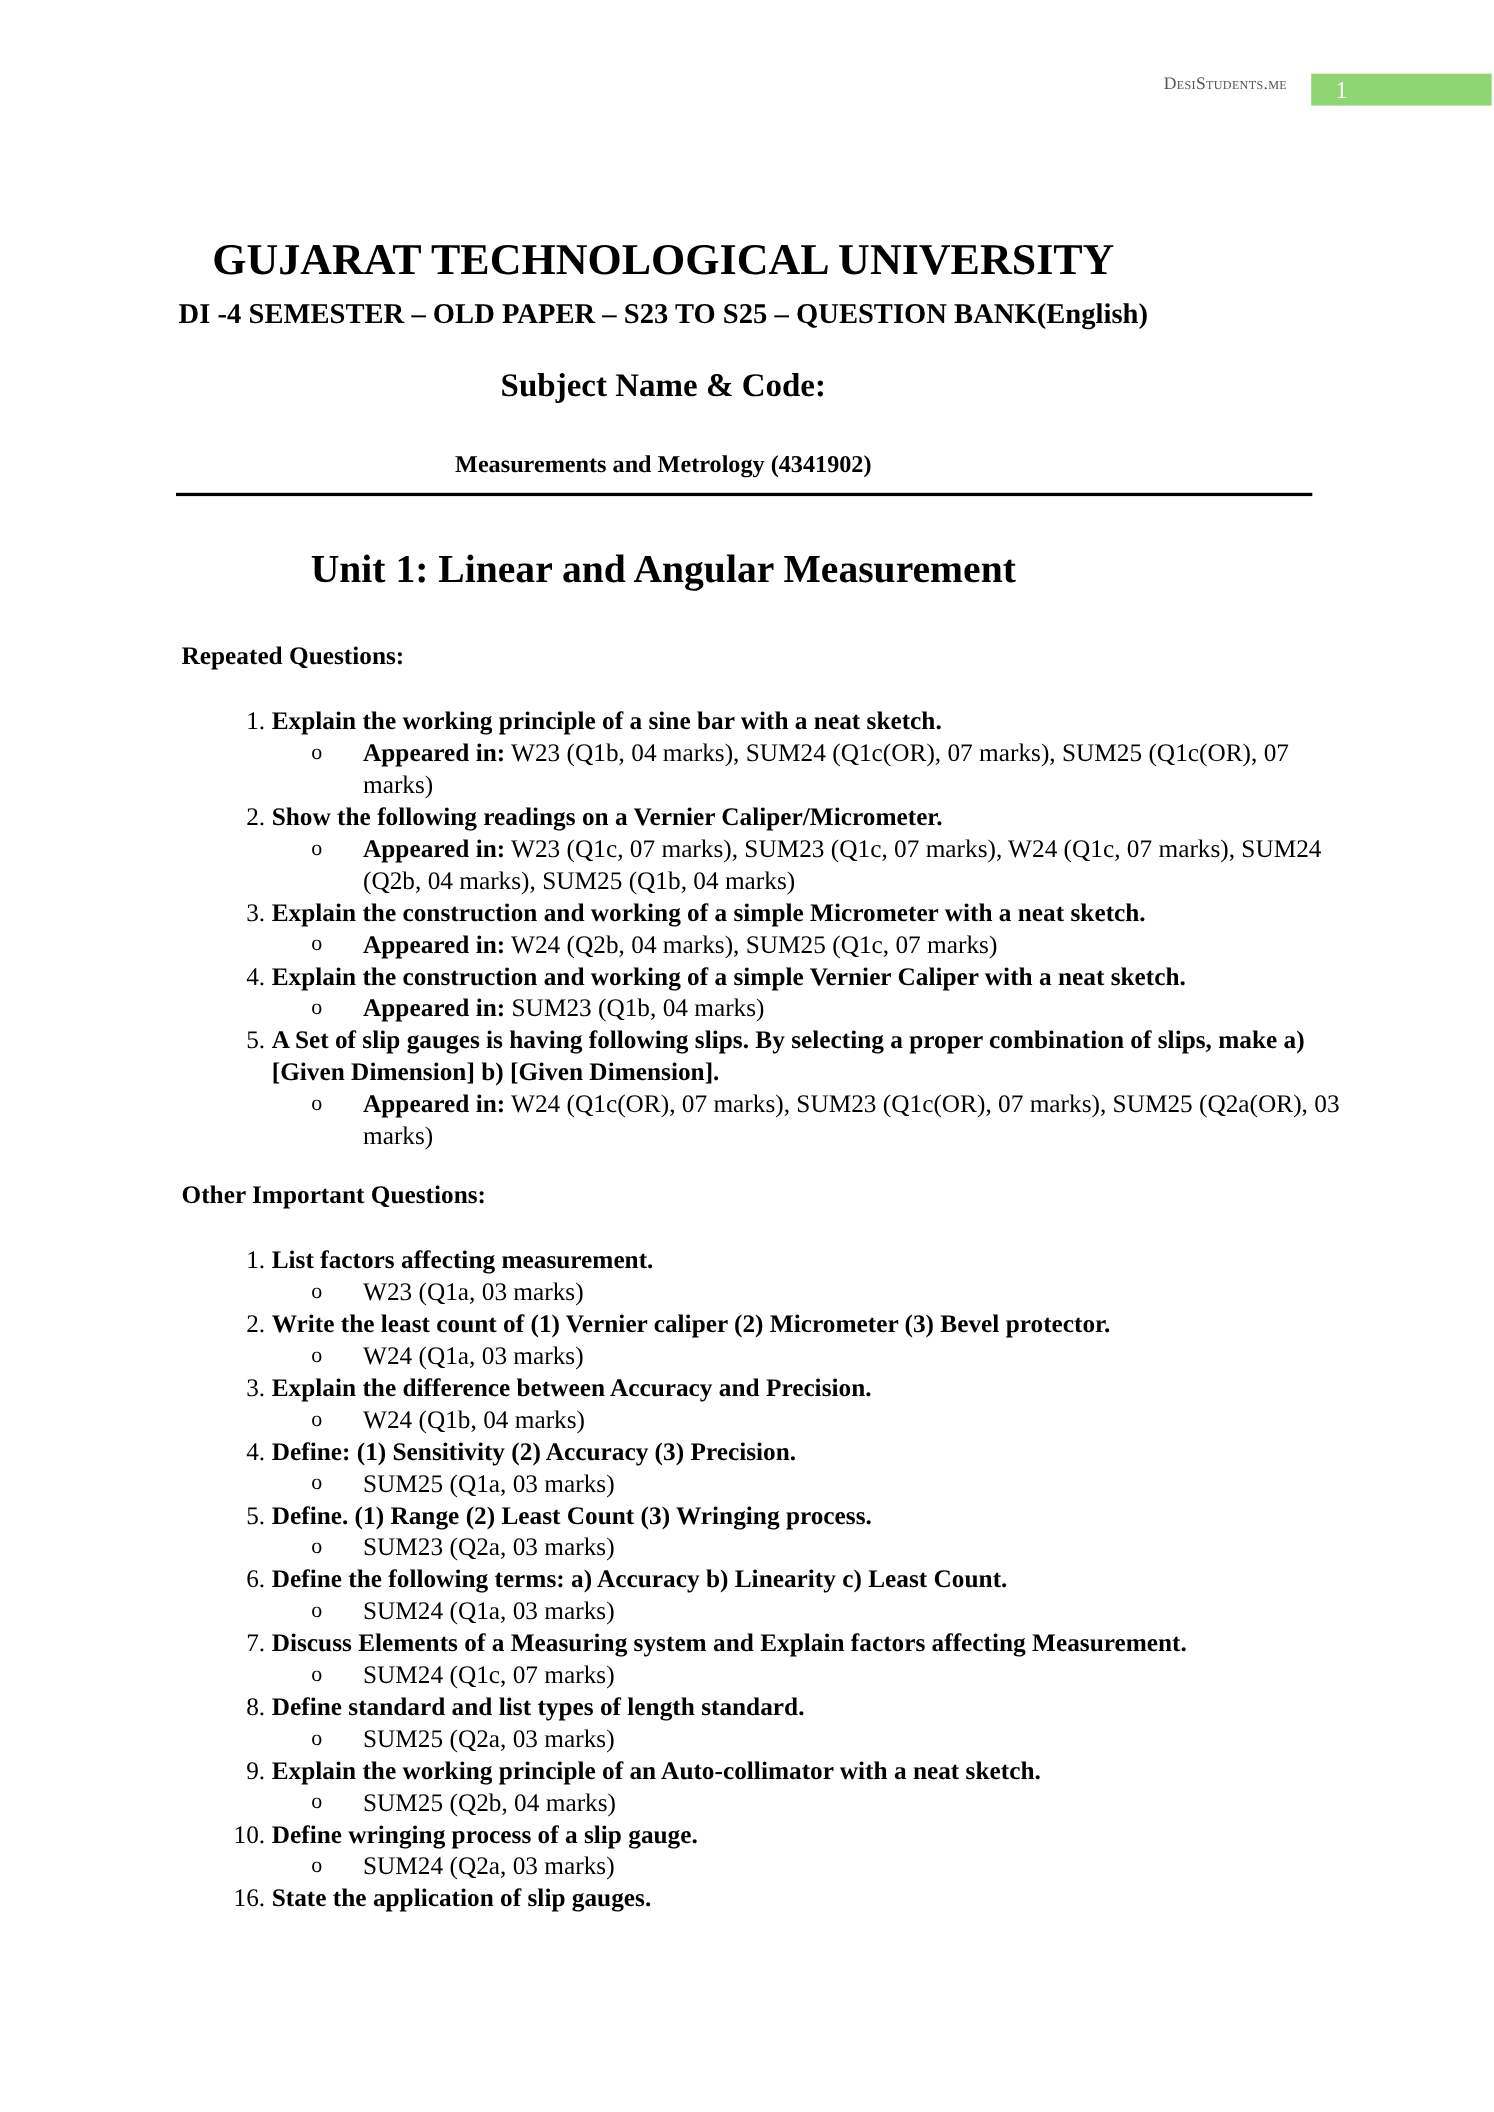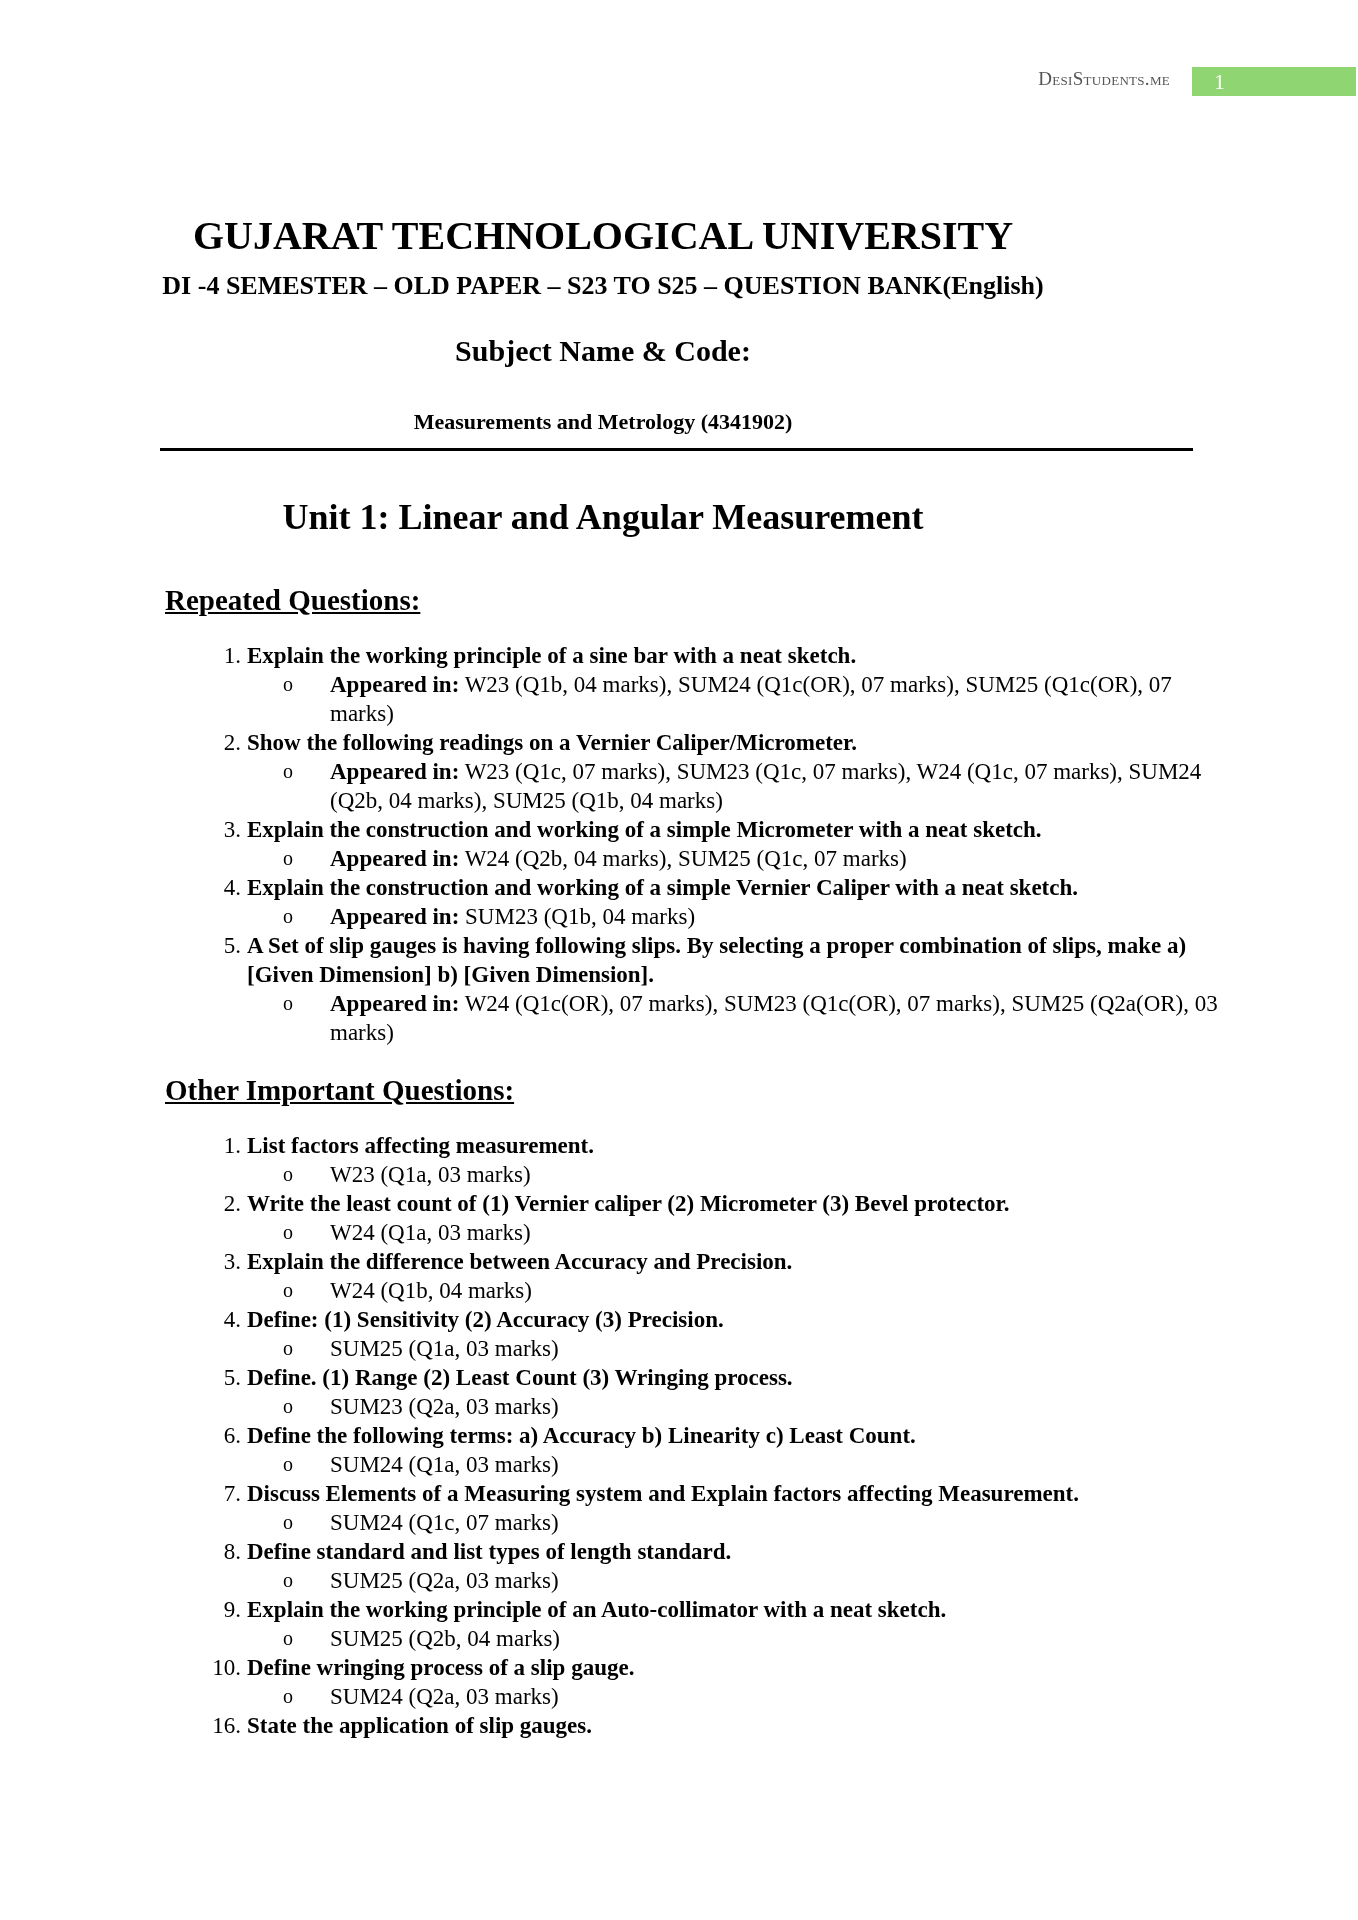--- a/index.html
+++ b/index.html
@@ -2,40 +2,40 @@
 <html><head>
 <meta charset="utf-8">
 <style>
   html, body { margin: 0; padding: 0; background: #ffffff; }
   body {
     width: 1358px; height: 1920px; position: relative; overflow: hidden;
     font-family: "Liberation Serif", "DejaVu Serif", serif; color: #000;
   }
   .header-brand {
     position: absolute; top: 68px; left: 980px; width: 190px; text-align: right;
-    font-family: "Liberation Serif", serif; font-size: 19px; color: #555;
+    font-family: "Liberation Serif", serif; font-size: 16px; color: #555;
     font-variant: small-caps; letter-spacing: 0.3px;
   }
   .page-bar {
     position: absolute; top: 67px; left: 1192px; width: 164px; height: 29px;
     background: #8fd672;
   }
   .page-num {
     position: absolute; left: 22px; top: 2px; color: #fff; font-size: 22px;
   }
   .center { position: absolute; left: 0; width: 1206px; text-align: center; font-weight: bold; }
   .title { top: 212px; font-size: 40px; }
   .subtitle { top: 271px; font-size: 26px; }
   .subject-label { top: 334px; font-size: 30px; }
   .subject { top: 409px; font-size: 22px; }
   .rule { position: absolute; top: 448px; left: 160px; width: 1033px; height: 3px; background: #000; }
   .unit { top: 496px; font-size: 36px; }
 
   .section-head {
-    position: absolute; left: 165px; font-weight: bold; font-size: 29px; text-decoration: underline;
+    position: absolute; left: 165px; font-weight: bold; font-size: 23px;
   }
   .qlist { position: absolute; left: 165px; width: 1060px; font-size: 23px; line-height: 29px; }
   .q { position: relative; padding-left: 82px; }
   .q-num { position: absolute; left: 40px; width: 36px; text-align: right; font-weight: normal; }
   .q-text { font-weight: bold; margin-top: 20px; }
   .sub { position: relative; padding-left: 165px; }
   .bullet { position: absolute; left: 118px; font-size: 20px; }
   .app-label { font-weight: bold; }
 </style>
 </head>

